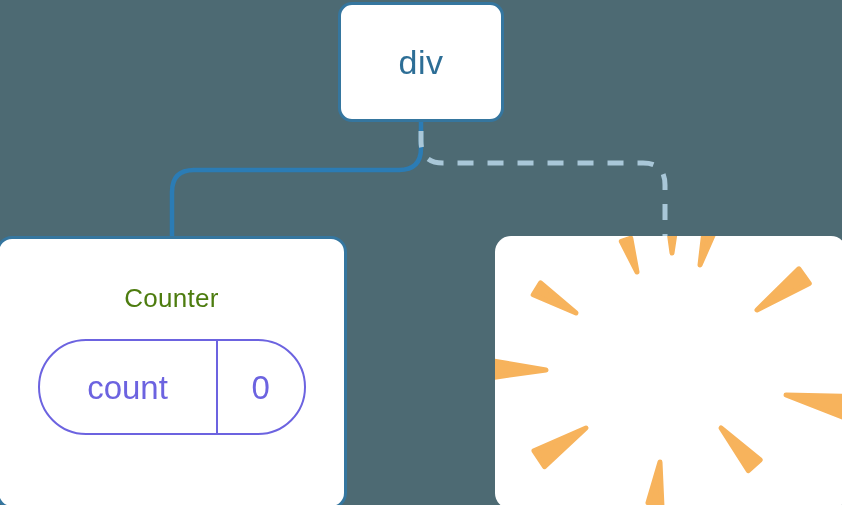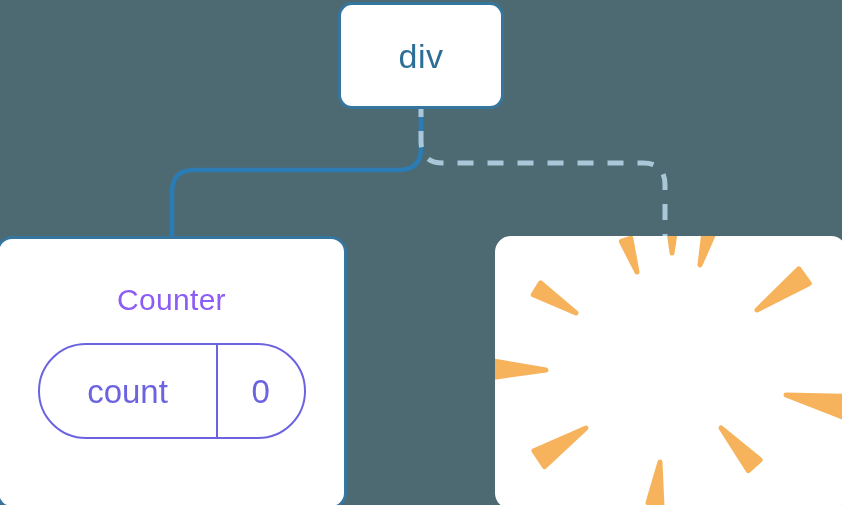--- a/index.html
+++ b/index.html
@@ -38,21 +38,21 @@
     display: flex;
     flex-direction: column;
     align-items: center;
   }
 
   
   #node-div {
     left: 338px;
     top: 2px;
     width: 166px;
-    height: 107px;
+    height: 120px;
     border: 3px solid #35769f;
     border-radius: 14px;
     justify-content: center;
   }
   #node-div .node-title {
     font-size: 34px;
     color: #2d6e96;
     letter-spacing: 0.5px;
     line-height: 1;
   }
@@ -62,22 +62,22 @@
     left: -4px;
     top: 236px;
     width: 351px;
     height: 273px;
     border: 3px solid #35769f;
     border-radius: 16px;
     justify-content: flex-start;
     padding-top: 46px;
   }
   #node-counter .node-title {
-    font-size: 30px;
-    color: #8b5cf6;
+    font-size: 26px;
+    color: #4d7c0f;
     line-height: 1;
     letter-spacing: 0.3px;
   }
 
   
   .state-pill {
     position: relative;
     margin-top: 28px;
     height: 96px;
     width: 268px;

